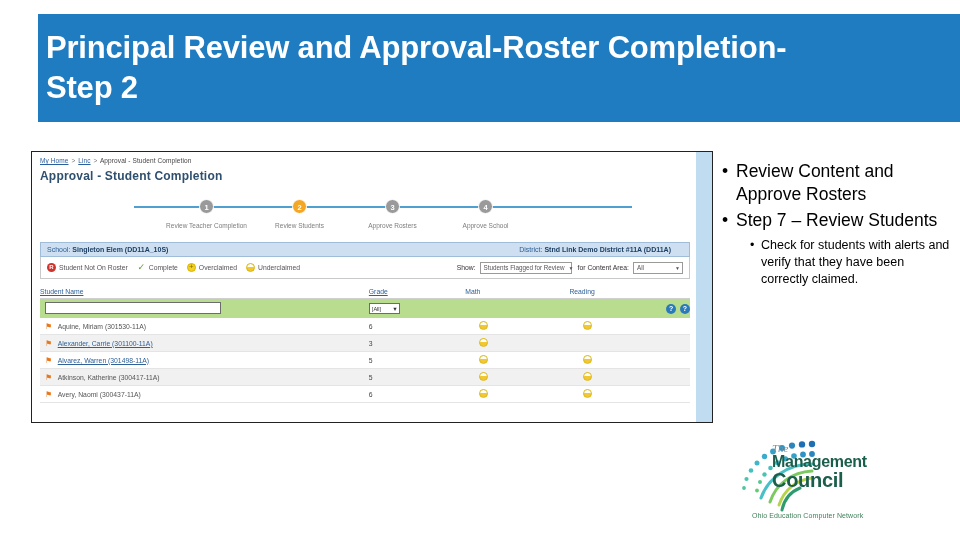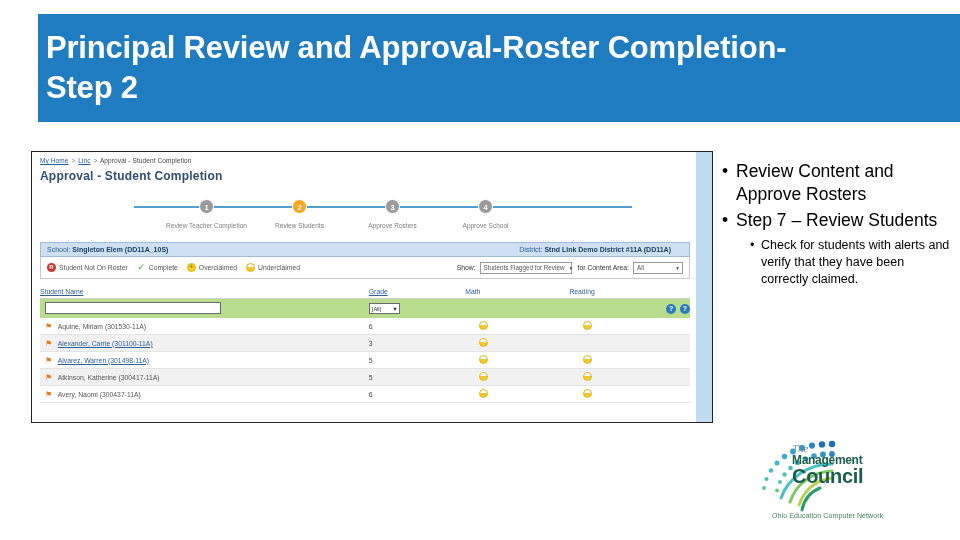--- a/index.html
+++ b/index.html
@@ -168,25 +168,25 @@
     display: flex; margin-bottom: 3px;
   }
   .b1 .dot { width: 14px; flex: 0 0 14px; text-align: left; }
   .b2 {
     font-size: 12.5px; color: #000; line-height: 1.33;
     display: flex; margin-left: 28px; margin-top: 5px;
   }
   .b2 .dot { width: 11px; flex: 0 0 11px; }
 
   
-  .logo { position: absolute; left: 736px; top: 432px; width: 200px; height: 100px; }
+  .logo { position: absolute; left: 716px; top: 432px; width: 200px; height: 100px; }
   .logo svg { position: absolute; left: 0; top: 0; }
   .logo-txt { position: absolute; left: 56px; top: 10px; }
   .logo-the { font-size: 11px; color: #6f8fa0; font-family: "Liberation Serif", serif; font-style: italic; }
-  .logo-mgmt { font-size: 12px; font-weight: bold; color: #1b5e4b; line-height: 1.0; letter-spacing: -0.3px; }
+  .logo-mgmt { font-size: 16px; font-weight: bold; color: #1b5e4b; line-height: 1.0; letter-spacing: -0.3px; }
   .logo-council { font-size: 20px; font-weight: bold; color: #1b5e4b; line-height: 1.05; letter-spacing: -0.3px; }
   .logo-tag { position: absolute; left: 36px; top: 80px; font-size: 7px; color: #3f7f5a; letter-spacing: .1px; }
 </style>
 </head>
 <body>
 
 <div class="slide">
 
   <div class="title-banner">
     <div class="title-text">Principal Review and Approval-Roster Completion-Step 2</div>

